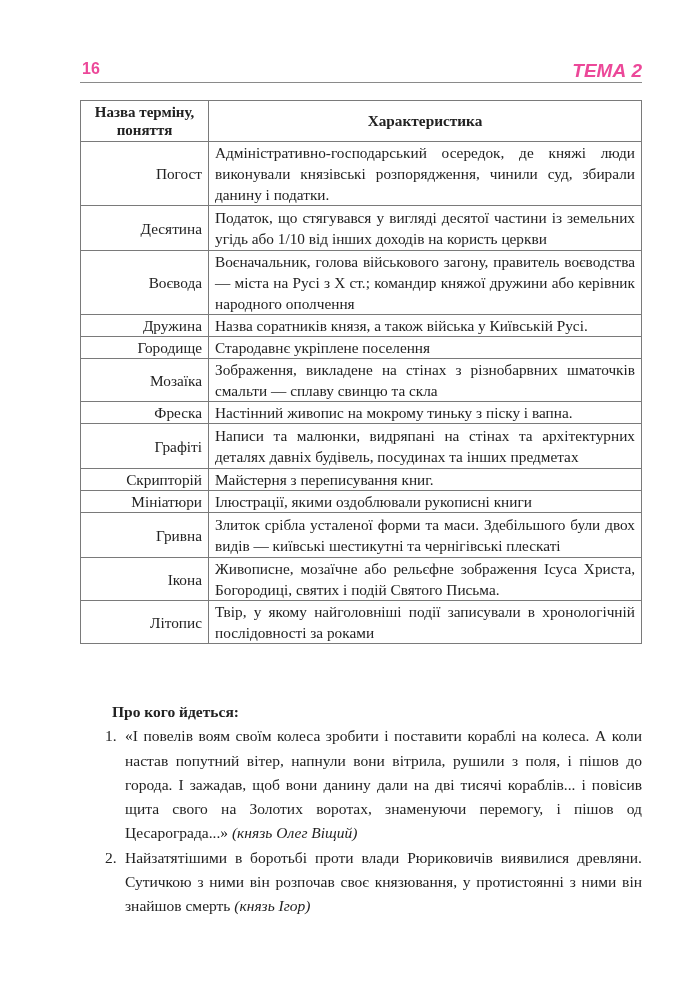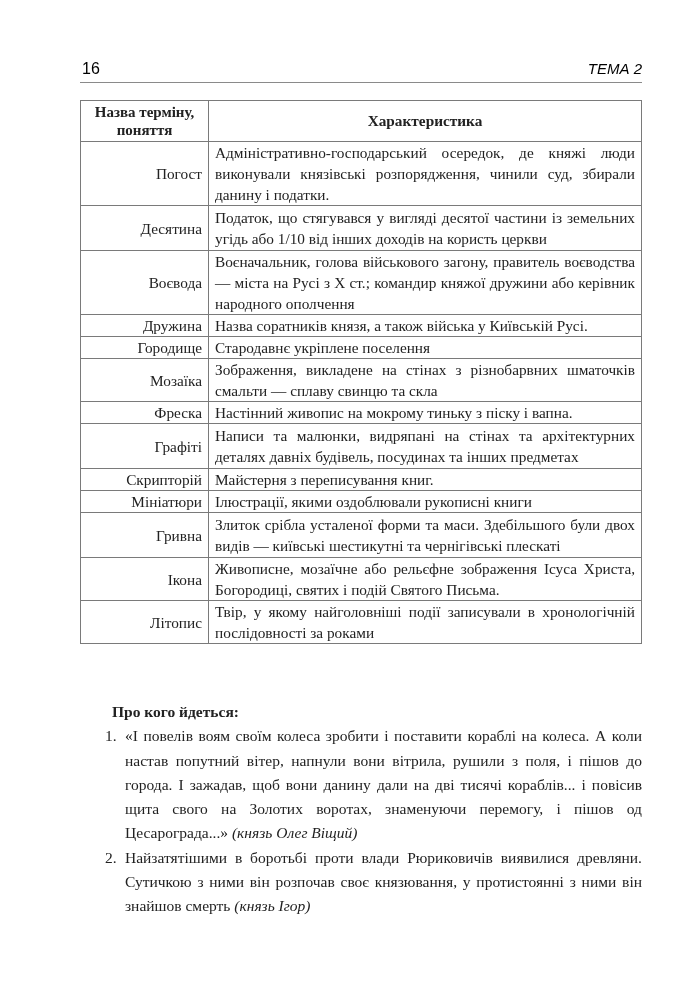--- a/index.html
+++ b/index.html
@@ -8,24 +8,24 @@
       background: #ffffff;
       position: relative;
       overflow: hidden;
       color: #222;
       font-family: "Liberation Serif", "DejaVu Serif", serif;
     }
     .running-head {
       position: absolute; left: 80px; top: 60px; width: 562px; height: 22px;
       border-bottom: 1.5px solid #8a8a8a;
       font-family: "Liberation Sans", "DejaVu Sans", sans-serif;
-      font-weight: normal; font-size: 16px; color: #000000;
+      font-weight: bold; font-size: 16px; color: #ec4899;
     }
     .page-number { position: absolute; left: 2px; top: 0; }
-    .chapter-label { position: absolute; right: 0; top: 0; font-style: italic; font-size: 15px; }
+    .chapter-label { position: absolute; right: 0; top: 0; font-style: italic; font-size: 19px; }
 
     table.terms {
       position: absolute; left: 80px; top: 100px;
       width: 562px;
       border-collapse: collapse;
       font-size: 15.3px; line-height: 21px;
     }
     table.terms th, table.terms td {
       border: 1px solid #7a7a7a;
       padding: 0 6px;

